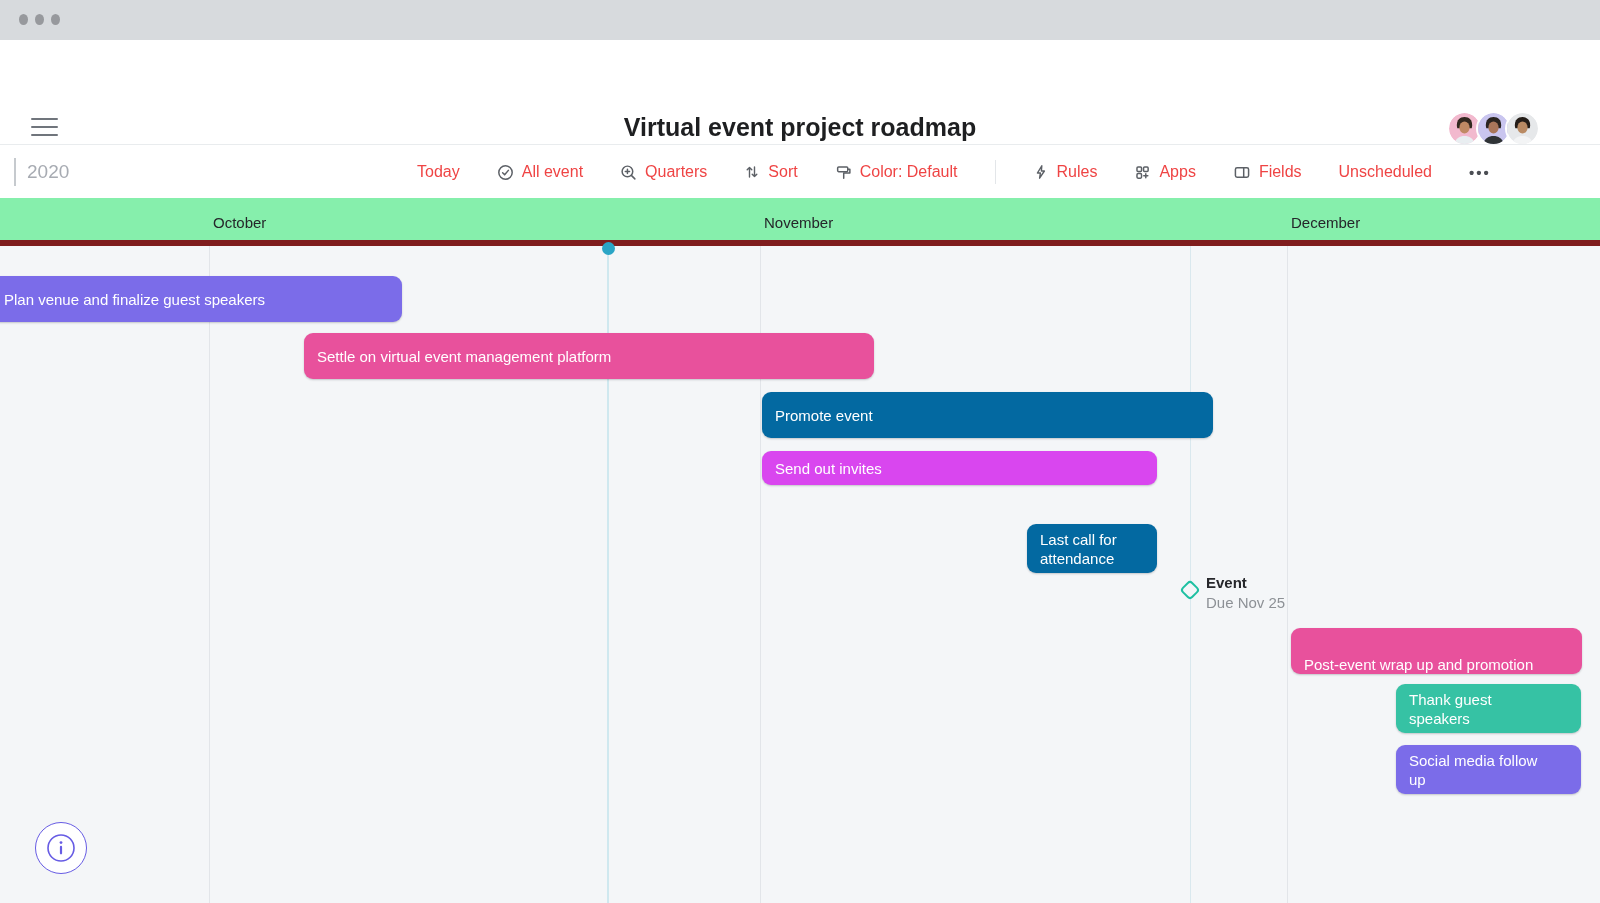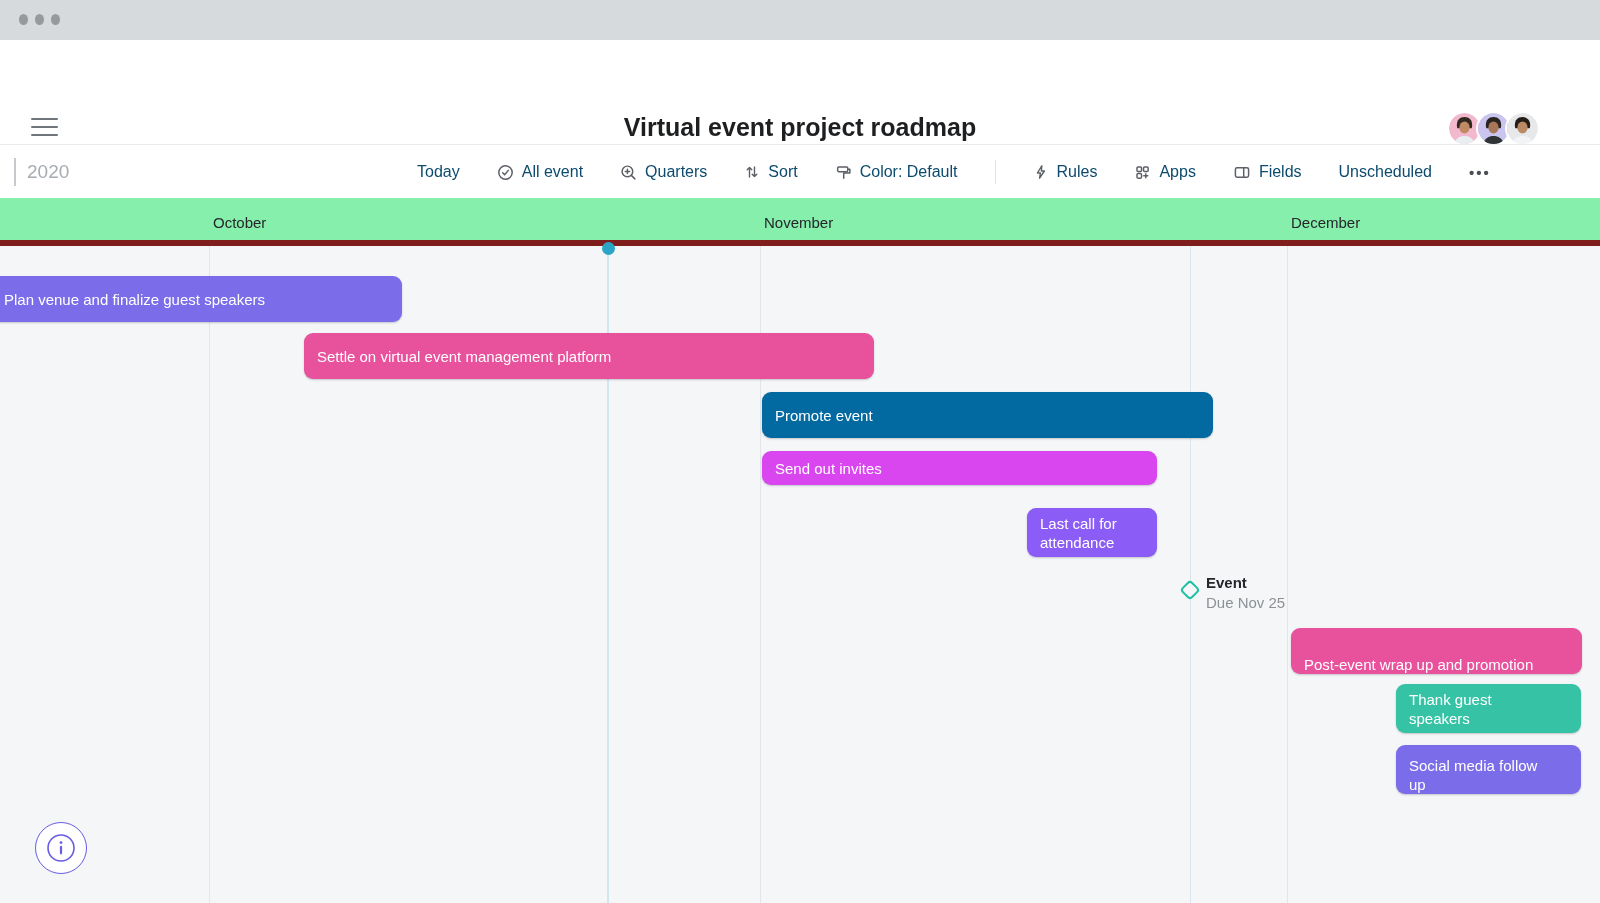--- a/index.html
+++ b/index.html
@@ -19,21 +19,21 @@
   .page-title { position:absolute; left:0; right:0; top:73px; text-align:center;
     font-size:25px; font-weight:600; color:#1e1f21; }
   .avatars { position:absolute; right:60px; top:71px; display:flex; }
   .avatar { width:35px; height:35px; border-radius:50%; border:2px solid #fff; margin-left:-6px; overflow:hidden; cursor:pointer; }
   .avatar svg { display:block; width:100%; height:100%; }
   
   .toolbar { position:absolute; top:144px; left:0; right:0; height:54px; background:#fff; border-top:1px solid #e9ecee; }
   .year-label { position:absolute; left:14px; top:13px; height:28px; line-height:28px;
     border-left:2px solid #c6cace; padding-left:11px; font-size:19px; color:#a7abb2; }
   .tools { position:absolute; left:417px; top:0; height:54px; display:flex; align-items:center; gap:37px; }
-  .tool { display:flex; align-items:center; gap:8px; font-size:16px; color:#0c4a6e; cursor:pointer; white-space:nowrap; }
+  .tool { display:flex; align-items:center; gap:8px; font-size:16px; color:#ef4444; cursor:pointer; white-space:nowrap; }
   .tool svg { display:block; }
   .tool-divider { width:1px; height:24px; background:#e3e6e9; }
   .tool.more { font-size:15px; letter-spacing:2px; font-weight:bold; color:#4b4e54; }
   
   .months { position:absolute; top:198px; left:0; right:0; height:48px; background:#86efac; border-bottom:6px solid #7f1d1d; }
   .month-label { position:absolute; bottom:9px; font-size:15px; color:#25262a; }
   
   .timeline { position:absolute; top:246px; left:0; right:0; bottom:0; background:#f4f6f8; }
   .gridline { position:absolute; top:0; bottom:0; width:1px; background:#e2e5e9; }
   .milestone-line { position:absolute; top:0; bottom:0; width:1px; background:#d9e8ee; }
@@ -187,26 +187,26 @@
       <div class="gridline" style="left: 1287px;"></div>
       <div class="milestone-line" style="left: 1190px;"></div>
     </div>
   <div class="today-line" id="today-line" style="left: 607px; background: rgb(207, 232, 239);"></div>
   <div class="today-dot" id="today-dot" style="left: 601.5px; background: rgb(42, 165, 198);"></div>
   <div id="bars-layer">
       <div class="bar" style="left: -9px; top: 30px; width: 411px; height: 46px; background: rgb(123, 108, 233);"><span>Plan venue and finalize guest speakers</span></div>
       <div class="bar" style="left: 304px; top: 87px; width: 570px; height: 46px; background: rgb(232, 81, 156);"><span>Settle on virtual event management platform</span></div>
       <div class="bar" style="left: 762px; top: 146px; width: 451px; height: 46px; background: #0369a1;"><span>Promote event</span></div>
       <div class="bar" style="left: 762px; top: 205px; width: 395px; height: 34px; background: #d946ef;"><span>Send out invites</span></div>
-      <div class="bar" style="left: 1027px; top: 262px; width: 130px; height: 49px; background: #8b5cf6;"><span>Last call for
+      <div class="bar" style="left: 1027px; top: 278px; width: 130px; height: 49px; background: #0369a1;"><span>Last call for
 attendance</span></div>
       <div class="bar" style="left: 1291px; top: 382px; width: 291px; height: 46px; background: rgb(232, 81, 156); align-items: flex-end;"><span>Post-event wrap up and promotion</span></div>
       <div class="bar" style="left: 1396px; top: 438px; width: 185px; height: 49px; background: rgb(54, 194, 164);"><span>Thank guest
 speakers</span></div>
-      <div class="bar" style="left: 1396px; top: 499px; width: 185px; height: 49px; background: rgb(123, 108, 233); align-items: flex-end;"><span>Social media follow
+      <div class="bar" style="left: 1396px; top: 499px; width: 185px; height: 49px; background: rgb(123, 108, 233);"><span>Social media follow
 up</span></div>
     </div>
   <div class="milestone-group" id="milestone" style="left: 1190px; top: 344px;">
     <svg class="milestone-diamond" width="26" height="26" viewBox="0 0 26 26">
       <rect x="6.5" y="6.5" width="13" height="13" rx="3" fill="#f4f6f8" stroke="#1fc0a2" stroke-width="2" transform="rotate(45 13 13)" id="diamond-rect"></rect>
     </svg>
     <div class="milestone-text">
       <div class="milestone-title">Event</div>
       <div class="milestone-due">Due Nov 25</div>
     </div>

